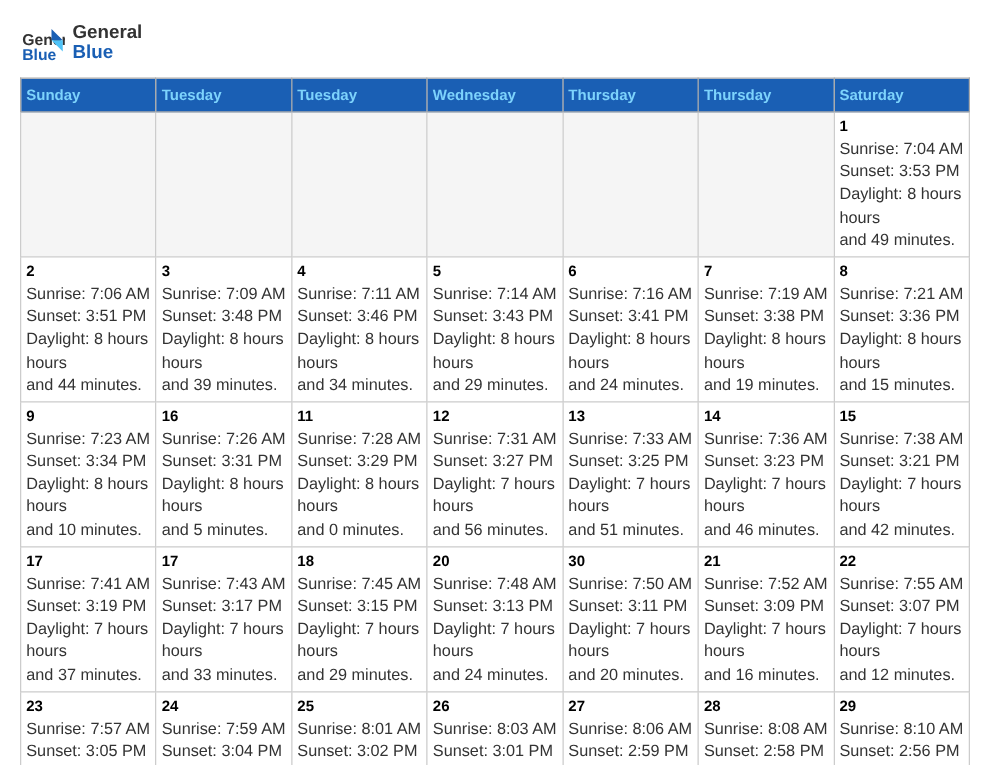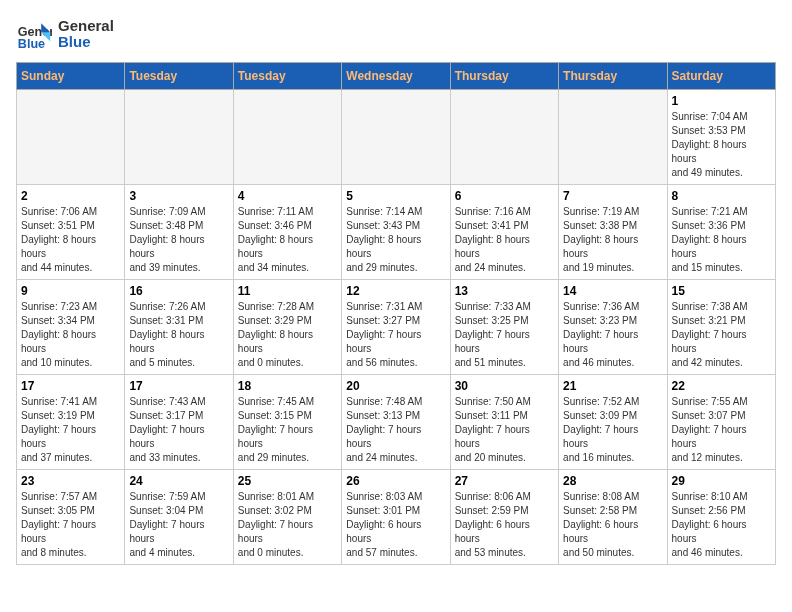--- a/index.html
+++ b/index.html
@@ -37,21 +37,21 @@
       font-size: 16px;
       color: #555;
     }
     table {
       width: 100%;
       border-collapse: collapse;
       font-size: 10px;
     }
     thead tr th {
       background-color: #1a5fb4;
-      color: #fdba74;
+      color: #7dd3fc;
       padding: 6px 4px;
       text-align: left;
       font-size: 12px;
       font-weight: bold;
       border: 1px solid #aaa;
     }
     tbody tr td {
       border: 1px solid #ccc;
       vertical-align: top;
       padding: 4px 4px;
@@ -62,21 +62,21 @@
     tbody tr td.empty {
       background: #f5f5f5;
     }
     .day-number {
       font-weight: bold;
       font-size: 12px;
       margin-bottom: 2px;
       display: block;
     }
     .day-info {
-      font-size: 10px;
+      font-size: 13px;
       color: #333;
       line-height: 1.4;
     }
   </style>
 </head>
 <body>
 
 <div class="header-area">
   <div class="logo">
     <svg class="logo-icon" viewBox="0 0 40 40">

